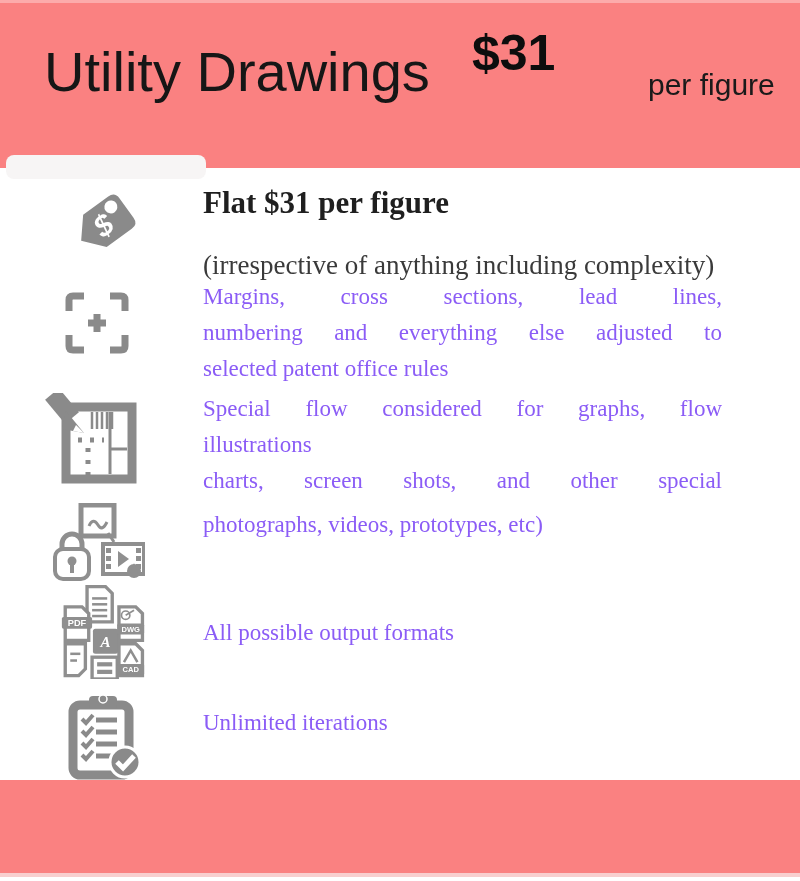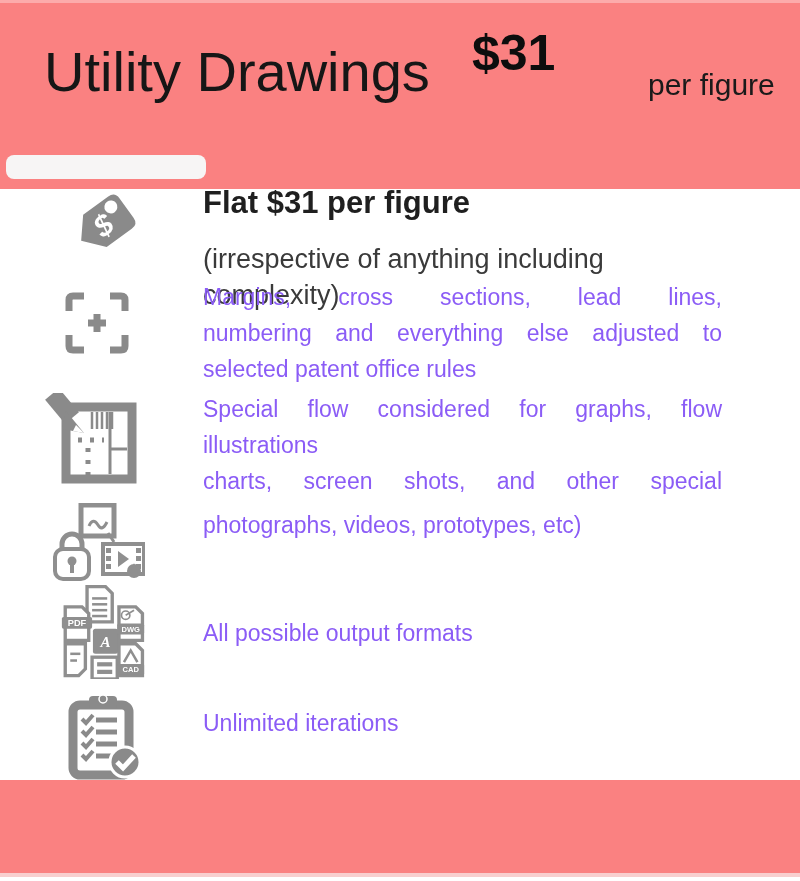--- a/index.html
+++ b/index.html
@@ -1,32 +1,32 @@
 <!DOCTYPE html>
 <html><head>
 <meta charset="utf-8">
 <style>
   html,body{margin:0;padding:0;background:#fff;}
   .page{position:relative;width:800px;height:881px;background:#ffffff;overflow:hidden;
         font-family:"Liberation Sans", sans-serif;color:#3a3a3a;}
 
   
-  .header{position:absolute;left:0;top:0;width:800px;height:189px;background:#fa8181;}
+  .header{position:absolute;left:0;top:0;width:800px;height:168px;background:#fa8181;}
   .header-topstrip{position:absolute;left:0;top:0;width:800px;height:3px;background:#fcabab;}
   .header-title{position:absolute;left:44px;top:44px;font-size:56px;line-height:1;
                 font-weight:400;color:#161616;letter-spacing:0px;}
   .header-price{position:absolute;left:472px;top:28px;font-size:50px;line-height:1;
                 font-weight:700;color:#0d0d0d;}
   .header-unit{position:absolute;left:604px;top:70px;font-size:30px;line-height:1;color:#1a1a1a;margin-left:44px;}
   .under-header-shadow{position:absolute;left:6px;top:155px;width:200px;height:24px;
                 background:#f7f5f5;border-radius:8px;}
 
   
   .icon{position:absolute;}
-  .txt{position:absolute;left:203px;width:519px;}
+  .txt{position:absolute;left:203px;width:519px;font-family:Liberation Serif, serif;}
   .feature-title{font-size:31px;font-weight:700;color:#1f1f1f;line-height:40px;}
   .feature-sub{font-size:27px;color:#3a3a3a;line-height:36px;}
   .line{display:block;font-size:23px;line-height:36px;color:#8b5cf6;}
   .line.fill{text-align:justify;text-align-last:justify;}
 
   
   .footer{position:absolute;left:0;top:780px;width:800px;height:93px;background:#fa8181;}
   .footer-strip{position:absolute;left:0;top:873px;width:800px;height:4px;background:#f8cfcf;}
 </style>
 </head>
@@ -46,21 +46,21 @@
 
     <svg class="icon" style="left:60px;top:186px;" width="86" height="78" viewBox="0 0 86 78">
       <g transform="rotate(-36 43 39)">
         <path d="M16 39 L33 19 H64 Q72 19 72 27 V51 Q72 59 64 59 H33 Z" fill="#8a8a8a"></path>
         <circle cx="60" cy="29" r="6.5" fill="#ffffff"></circle>
         <text x="43" y="50" font-size="30" font-weight="bold" font-style="italic" text-anchor="middle" fill="#ffffff" font-family="Liberation Sans, sans-serif">$</text>
       </g>
     </svg>
     <div class="txt" style="top:183px;">
       <div class="feature-title">Flat $31 per figure</div>
-      <div class="feature-sub" style="margin-top:18px;">(irrespective of anything including complexity)</div>
+      <div class="feature-sub" style="margin-top:24px;">(irrespective of anything including complexity)</div>
     </div>
 
     <svg class="icon" style="left:65px;top:292px;" width="64" height="62" viewBox="0 0 64 62">
       <g stroke="#8a8a8a" stroke-width="7" fill="none">
         <path d="M4 19 V8 Q4 4 8 4 H19"></path>
         <path d="M45 4 H56 Q60 4 60 8 V19"></path>
         <path d="M60 43 V54 Q60 58 56 58 H45"></path>
         <path d="M19 58 H8 Q4 58 4 54 V43"></path>
         <path d="M32 22 V40 M23 31 H41"></path>
       </g>

